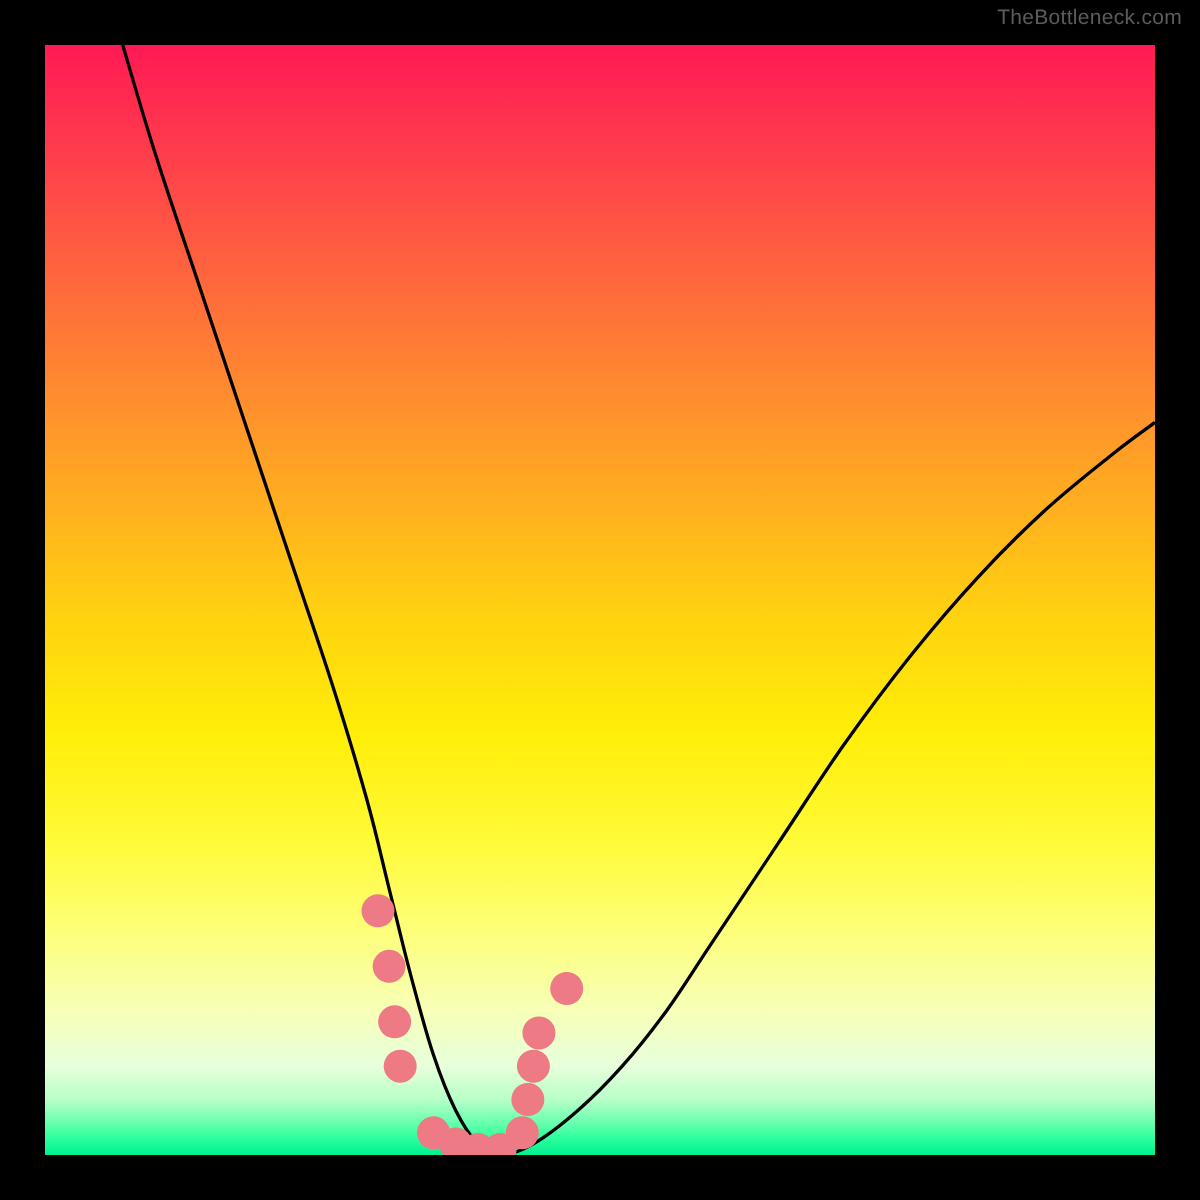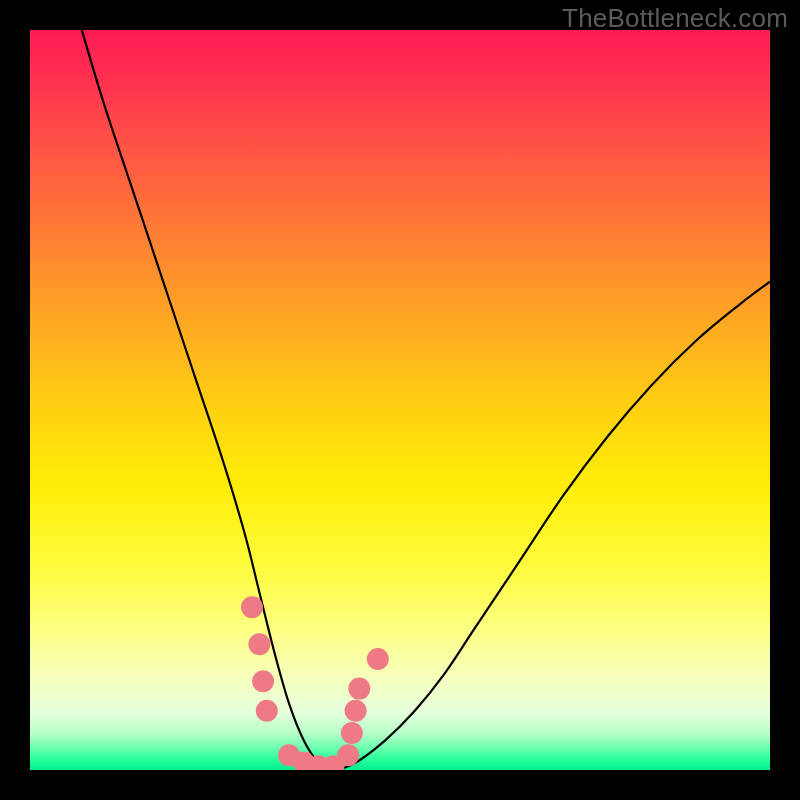--- a/index.html
+++ b/index.html
@@ -46,21 +46,21 @@
       #6cffb0 97%,
       #2cff9d 98.5%,
       #00f090 100%
     );
   }
   .watermark {
     position: absolute;
     top: 3px;
     right: 12px;
     color: #5c5c5c;
-    font-size: 26px;
+    font-size: 14px;
     font-weight: 500;
     letter-spacing: 0.2px;
     font-family: Arial, Helvetica, sans-serif;
   }
   svg.curve {
     position: absolute;
     left: 0; top: 0;
   }
 </style>
 </head>

